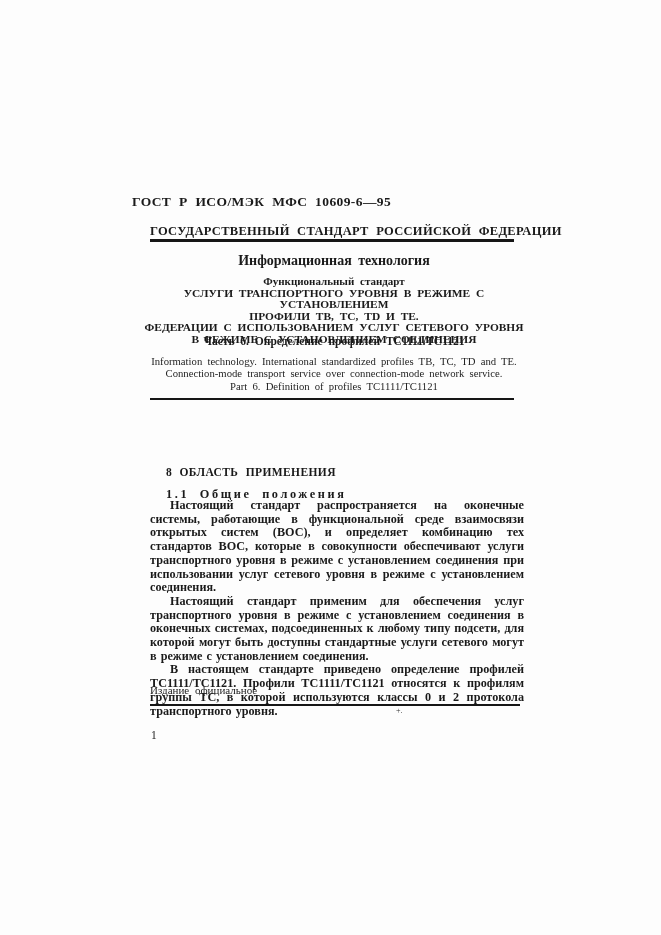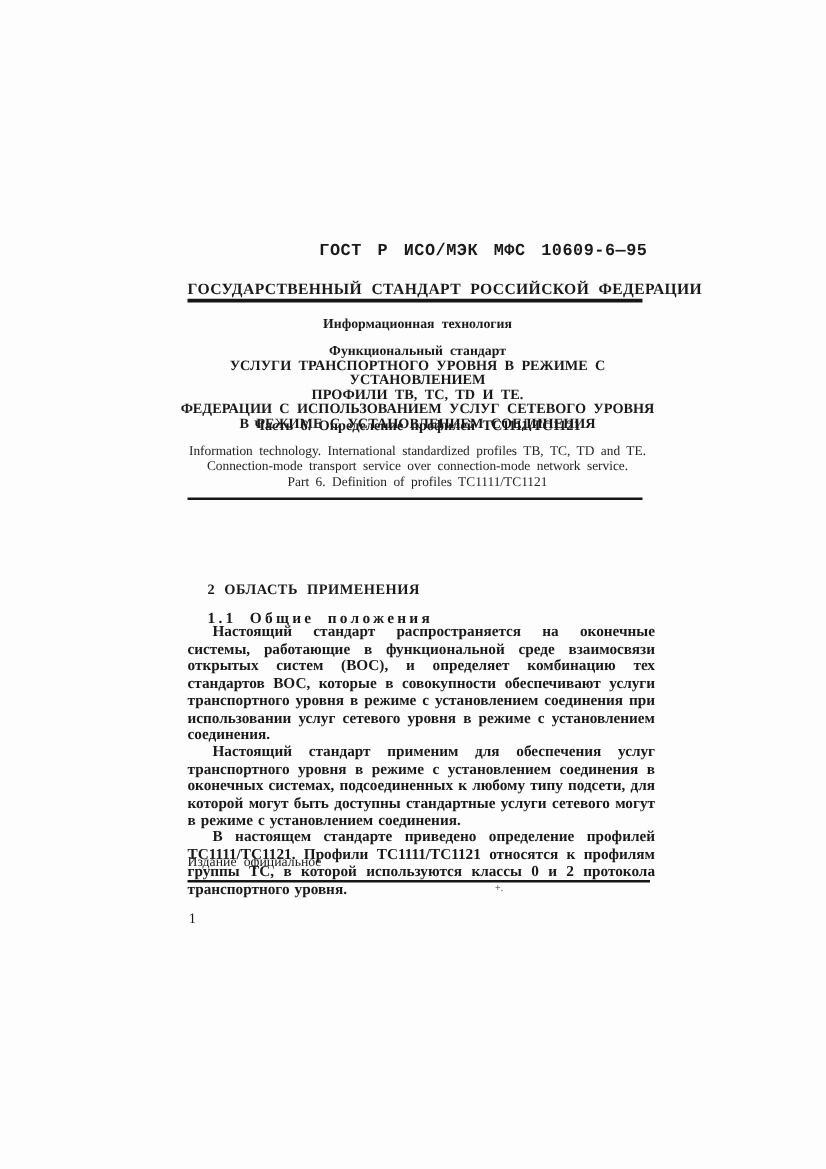--- a/index.html
+++ b/index.html
@@ -14,49 +14,48 @@
     margin: 0 auto;
     background: #fdfdfd;
     color: #1a1a1a;
     font-family: "Liberation Serif", "DejaVu Serif", serif;
     overflow: hidden;
   }
   .abs { position: absolute; }
 
   .doc-number {
     top: 194px;
-    left: 150px;
+    left: 132px;
     width: 368px;
-    text-align: right;
+    text-align: left;
     font-size: 13.5px;
     font-weight: bold;
     word-spacing: 4px;
     letter-spacing: 0.4px;
     white-space: nowrap;
-    font-family: Liberation Mono, monospace;
   }
   .standard-type {
     top: 224px;
     left: 150px;
     width: 368px;
     text-align: center;
     font-size: 12.5px;
     font-weight: bold;
     word-spacing: 4px;
     letter-spacing: 0.3px;
     white-space: nowrap;
   }
   .rule { background: #161616; }
   .rule-thick { top: 239px; left: 150px; width: 364px; height: 3px; }
   .rule-mid   { top: 398px; left: 150px; width: 364px; height: 2px; }
   .rule-footer{ top: 704px; left: 150px; width: 370px; height: 2px; }
 
   .subject {
     top: 253px; left: 150px; width: 368px;
-    text-align: center; font-size: 11px; font-weight: bold; word-spacing: 3px;
+    text-align: center; font-size: 14px; font-weight: bold; word-spacing: 3px;
   }
   .category {
     top: 275px; left: 150px; width: 368px;
     text-align: center; font-size: 11px; font-weight: bold; word-spacing: 3px;
   }
   .title-block {
     top: 288px; left: 140px; width: 388px;
     text-align: center; font-size: 11.4px; font-weight: bold;
     line-height: 11.4px; word-spacing: 3px;
   }
@@ -131,21 +130,21 @@
 
   <div class="abs english-block">
     <div>Information technology. International standardized profiles TB, TC, TD and TE.</div>
     <div>Connection-mode transport service over connection-mode network service.</div>
     <div>Part 6. Definition of profiles TC1111/TC1121</div>
   </div>
 
   <div class="abs rule rule-mid"></div>
 
 
-  <div class="abs section-heading">2 ОБЛАСТЬ ПРИМЕНЕНИЯ</div>
+  <div class="abs section-heading">8 ОБЛАСТЬ ПРИМЕНЕНИЯ</div>
 
   <div class="abs subsection-heading">1.1 Общие положения</div>
 
   <div class="abs body-text">
     <p>Настоящий стандарт распространяется на оконечные системы, работающие в функциональной среде взаимосвязи открытых систем (ВОС), и определяет комбинацию тех стандартов ВОС, которые в совокупности обеспечивают услуги транспортного уровня в режиме с установлением соединения при использовании услуг сетевого уровня в режиме с установлением соединения.</p>
     <p>Настоящий стандарт применим для обеспечения услуг транспортного уровня в режиме с установлением соединения в оконечных системах, подсоединенных к любому типу подсети, для которой могут быть доступны стандартные услуги сетевого могут в режиме с установлением соединения.</p>
     <p>В настоящем стандарте приведено определение профилей ТС1111/ТС1121. Профили ТС1111/ТС1121 относятся к профилям группы ТС, в которой используются классы 0 и 2 протокола транспортного уровня.</p>
   </div>
 
   <div class="abs rule rule-footer"></div>

